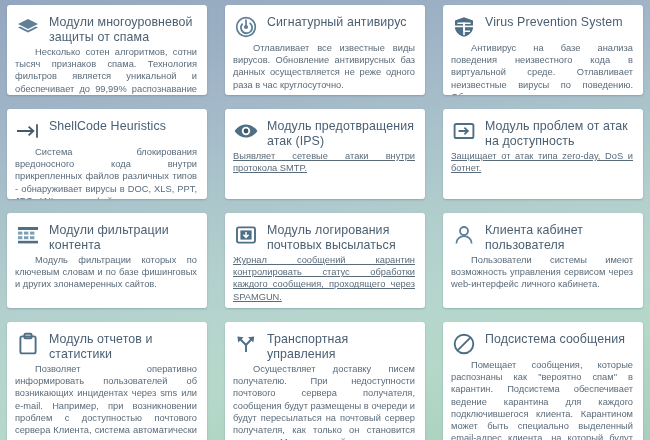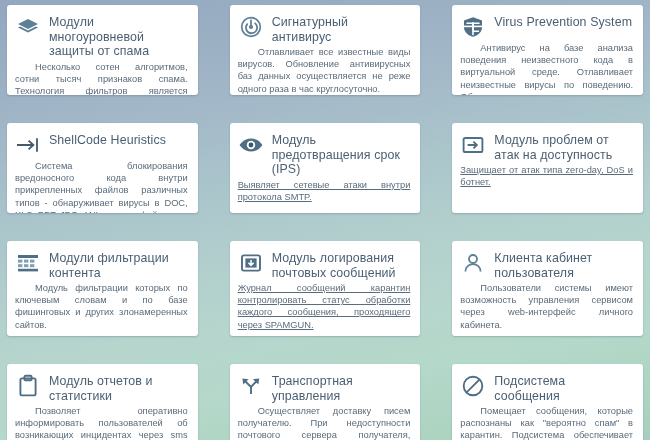--- a/index.html
+++ b/index.html
@@ -21,21 +21,21 @@
         #b6d6cd 68%,
         #b4d8c9 80%,
         #add3c1 92%,
         #a8cfbd 100%);
   }
 
   #grid {
     display: grid;
     grid-template-columns: repeat(3, 1fr);
     grid-template-rows: 100px 100px 105px 135px;
-    gap: 18px;
+    gap: 4px;
     width: 650px;
     height: 440px;
   }
 
   .cell {
     padding: 5px 7px 5px 7px;
   }
 
   .card {
     background: #ffffff;
@@ -166,21 +166,21 @@
   <div class="cell cell-4">
     <div class="card">
       <div class="card-head">
         <span class="icon">
           <svg width="26" height="20" viewBox="0 0 26 20">
             <path d="M13 3.4 C5.6 3.4 1.6 10 1.6 10 S5.6 16.6 13 16.6 S24.4 10 24.4 10 S20.4 3.4 13 3.4 Z" fill="#4f6f85"></path>
             <circle cx="13" cy="10" r="4.2" fill="#ffffff"></circle>
             <circle cx="13" cy="10" r="2.4" fill="#3c5668"></circle>
           </svg>
         </span>
-        <div class="title">Модуль предотвращения срок (IPS)</div>
+        <div class="title">Модуль предотвращения атак (IPS)</div>
       </div>
       <div class="body">Выявляет сетевые атаки внутри протокола SMTP.</div>
     </div>
   </div>
 
   <div class="cell cell-5">
     <div class="card">
       <div class="card-head">
         <span class="icon">
           <svg width="24" height="24" viewBox="0 0 24 24">
@@ -219,21 +219,21 @@
   <div class="cell cell-7">
     <div class="card">
       <div class="card-head">
         <span class="icon">
           <svg width="24" height="24" viewBox="0 0 24 24">
             <rect x="3" y="4.4" width="18" height="15.2" rx="1.8" fill="none" stroke="#4f6f85" stroke-width="1.9"></rect>
             <rect x="6.4" y="7.4" width="11.2" height="9.2" fill="#4f6f85"></rect>
             <path d="M12 9 V13.8 M9.4 11.8 L12 14.4 L14.6 11.8" stroke="#ffffff" stroke-width="1.5" fill="none"></path>
           </svg>
         </span>
-        <div class="title">Модуль логирования почтовых сообщений</div>
+        <div class="title">Модуль логирования почтовых высылаться</div>
       </div>
       <div class="body">Журнал сообщений карантин контролировать статус обработки каждого сообщения, проходящего через SPAMGUN.</div>
     </div>
   </div>
 
   <div class="cell cell-8">
     <div class="card">
       <div class="card-head">
         <span class="icon">
           <svg width="24" height="24" viewBox="0 0 24 24">

